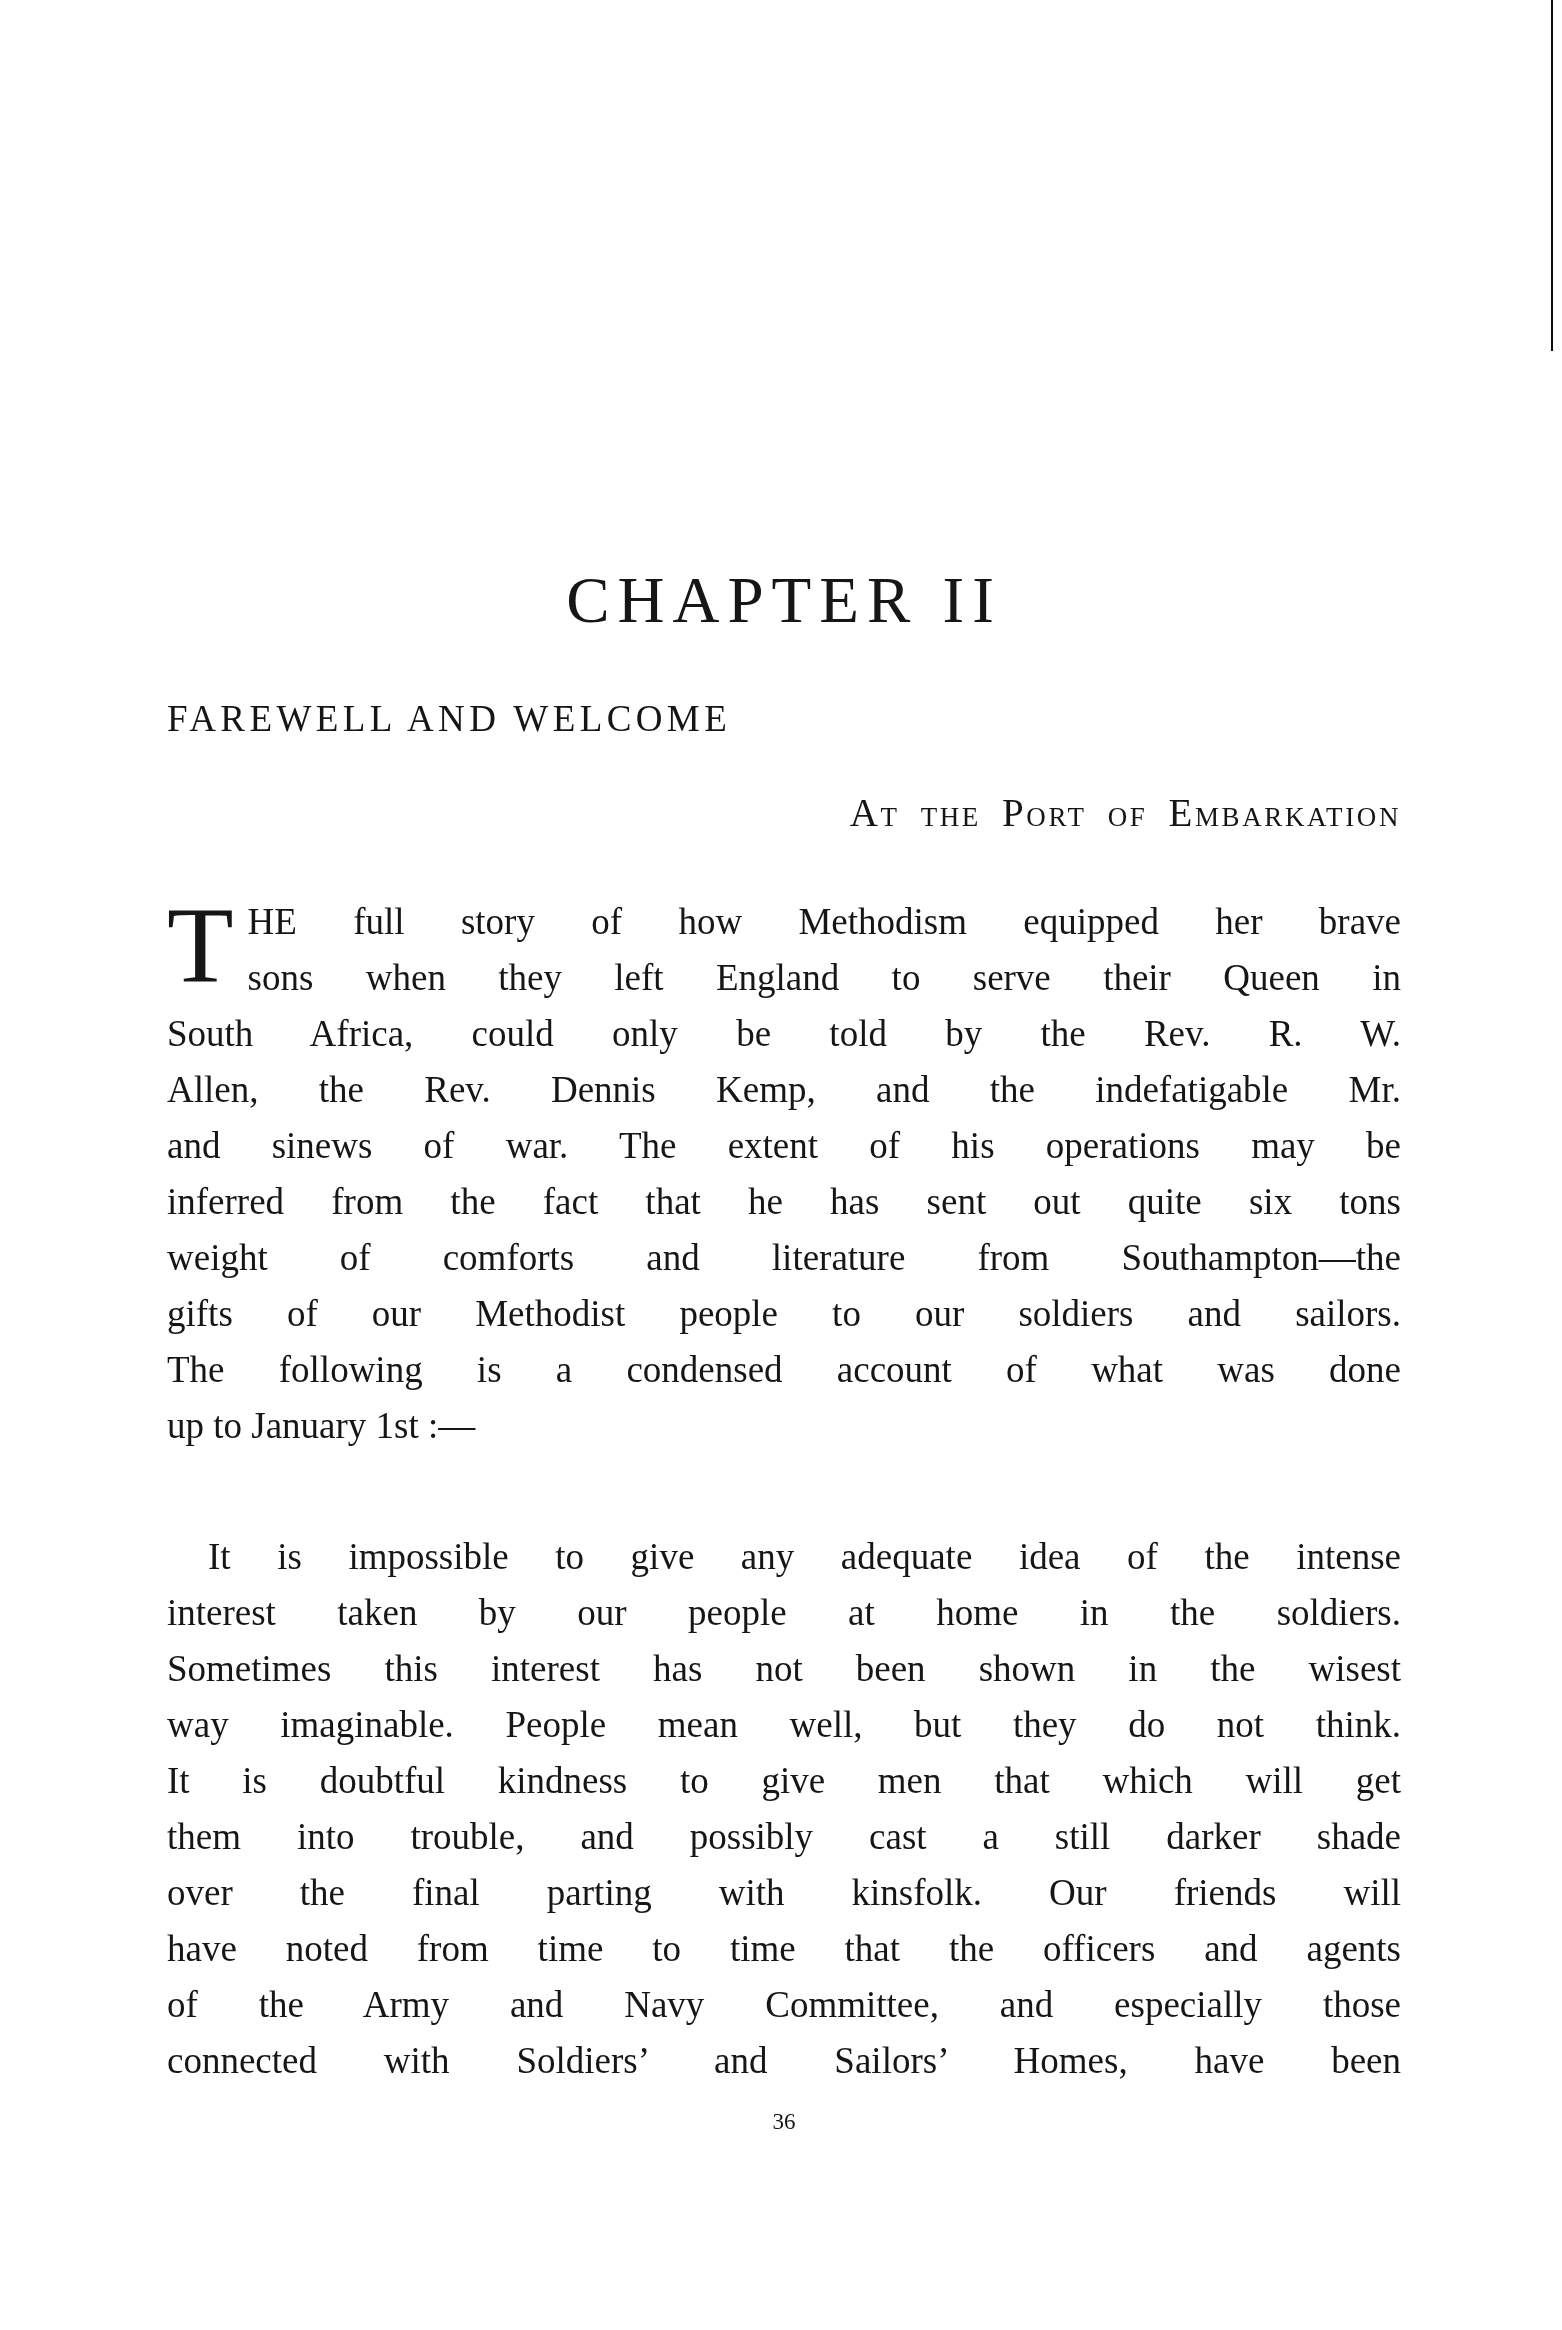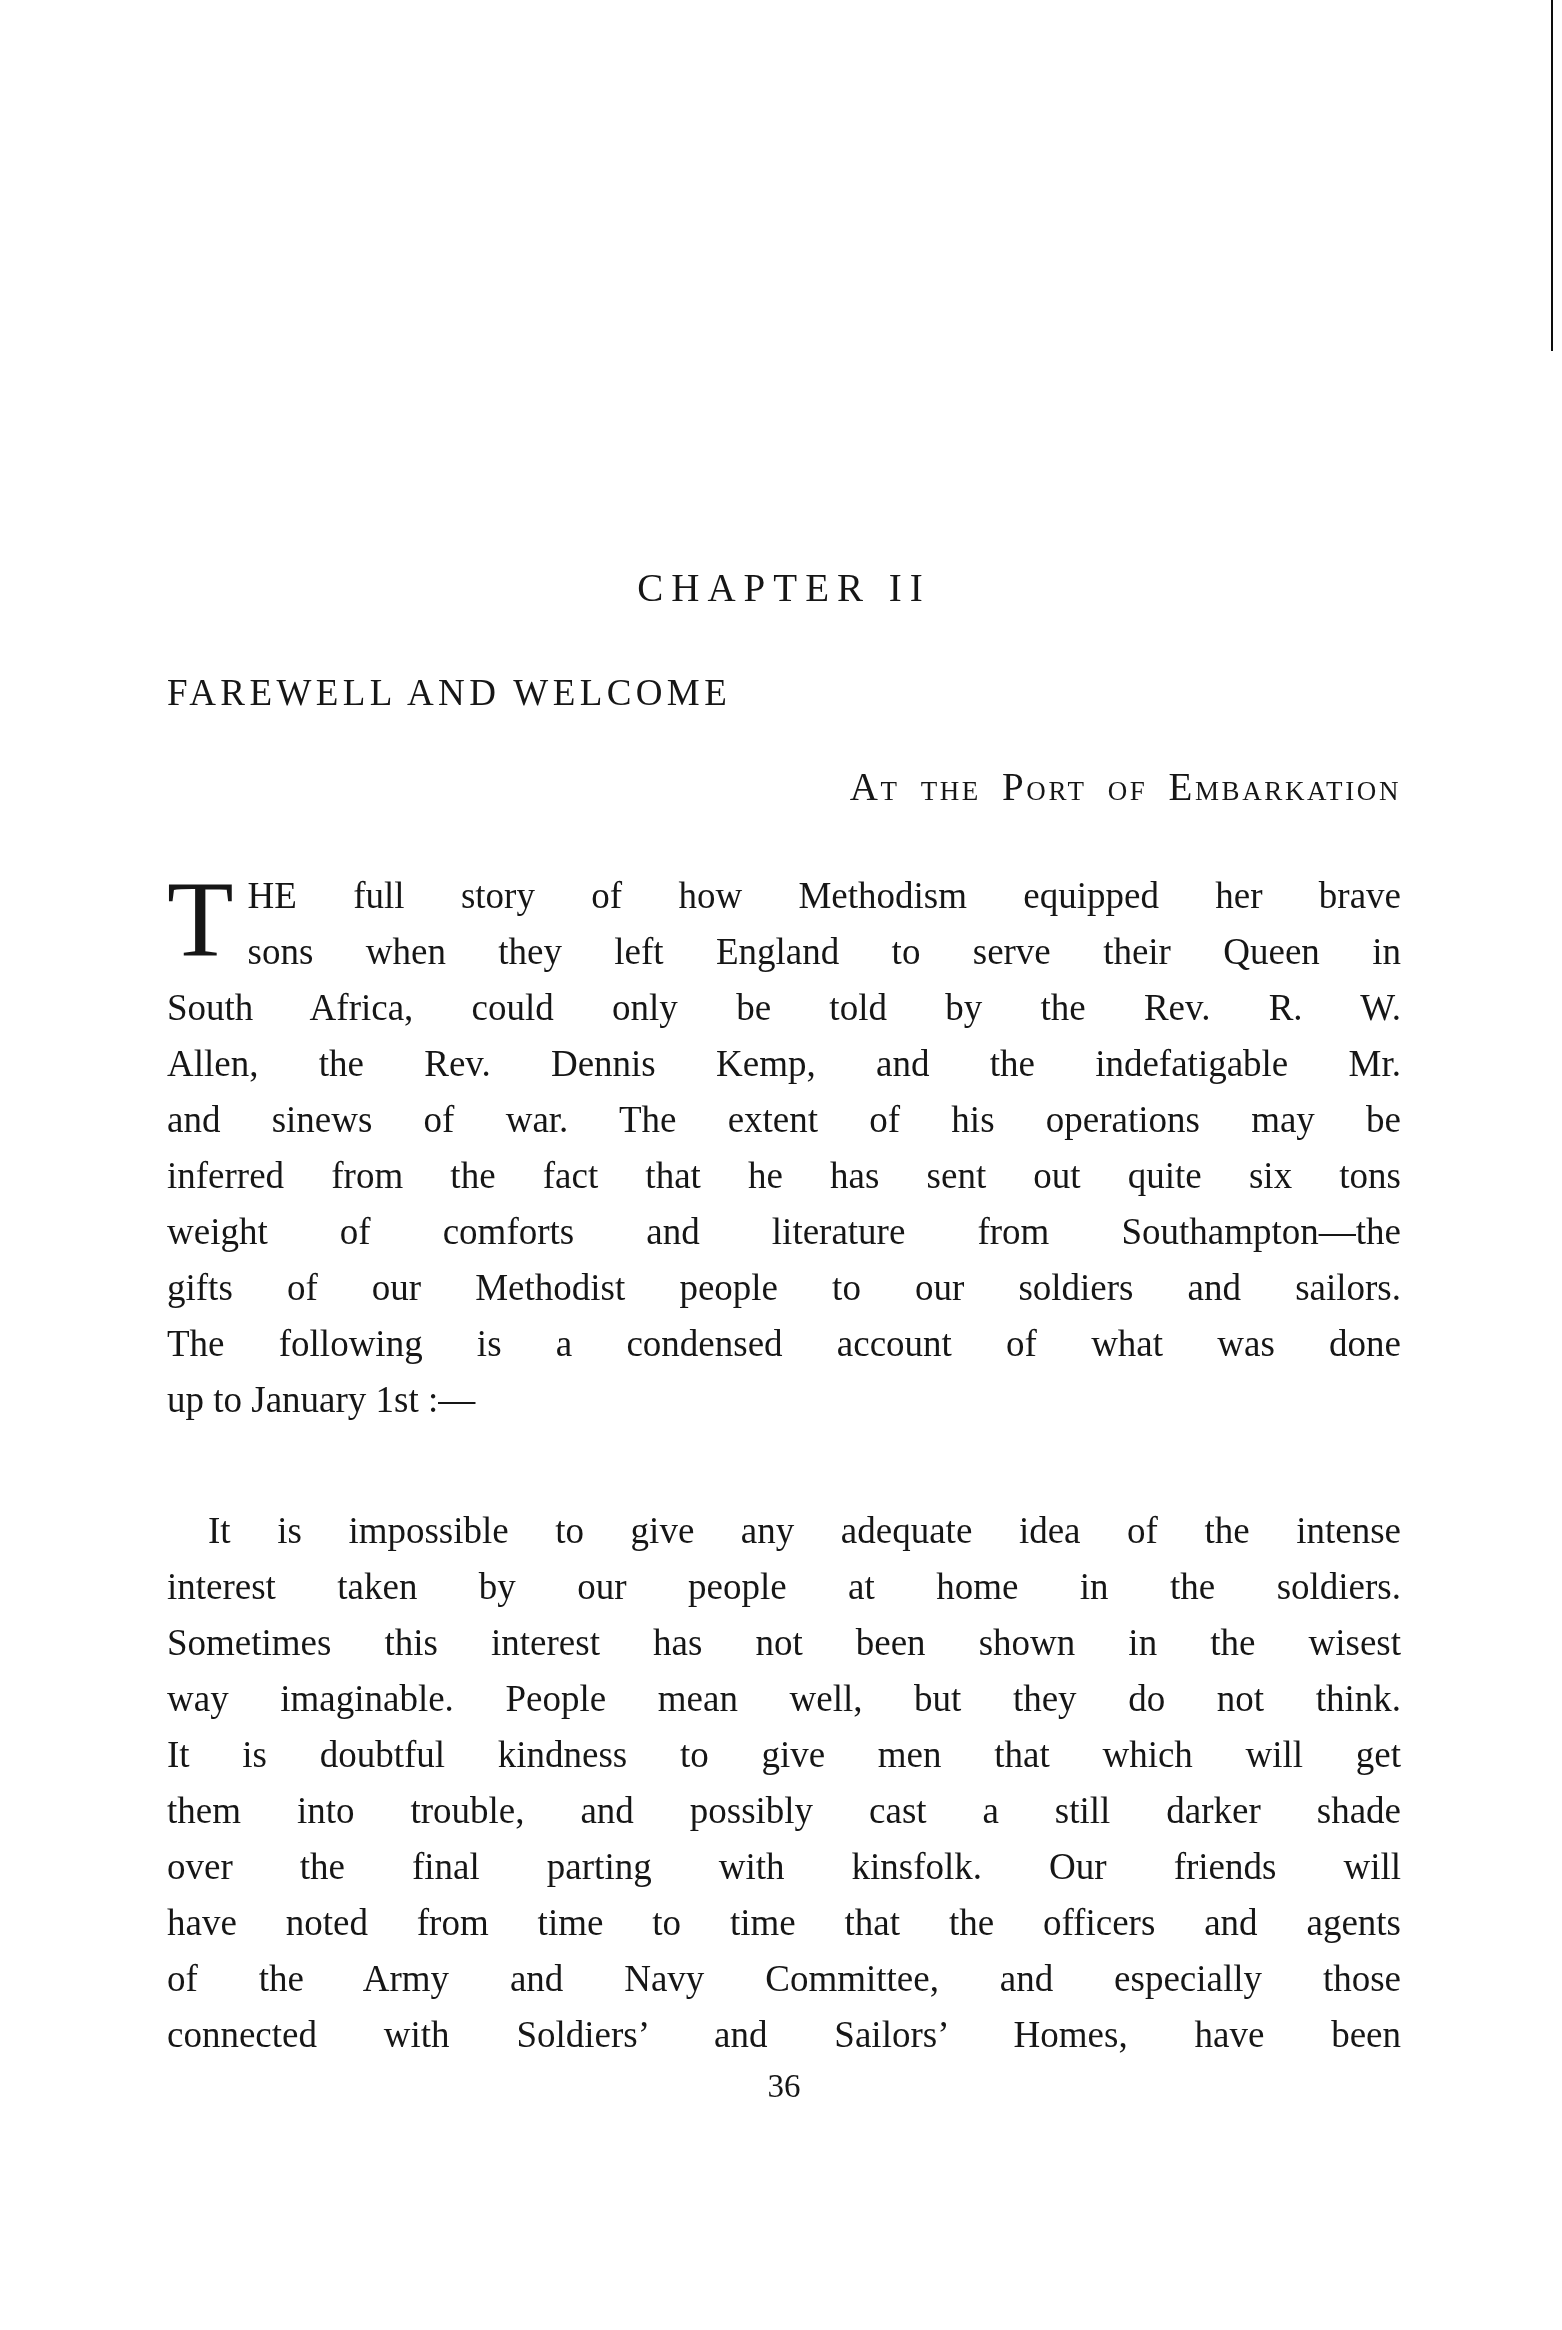--- a/index.html
+++ b/index.html
@@ -27,21 +27,21 @@
   }
   .content {
     position: absolute;
     left: 167px;
     top: 0;
     width: 1234px;
   }
   .chapter-heading {
     margin-top: 568px;
     text-align: center;
-    font-size: 39px;
+    font-size: 65px;
     line-height: 1;
     letter-spacing: 8px;
     font-weight: 400;
   }
   .section-title {
     margin-top: 67px;
     text-align: left;
     font-size: 37px;
     line-height: 1;
     letter-spacing: 4.4px;
@@ -75,23 +75,23 @@
     text-align-last: justify;
     white-space: normal;
   }
   .bodyline.ragged {
     text-align-last: left;
   }
   .bodyline.indent {
     text-indent: 41px;
   }
   .page-number {
-    margin-top: 7px;
+    margin-top: 21px;
     text-align: center;
-    font-size: 33px;
+    font-size: 23px;
     line-height: 1;
   }
 </style>
 </head>
 <body>
 
 <div class="page">
   <div class="edge-line"></div>
 
   <div class="content">

